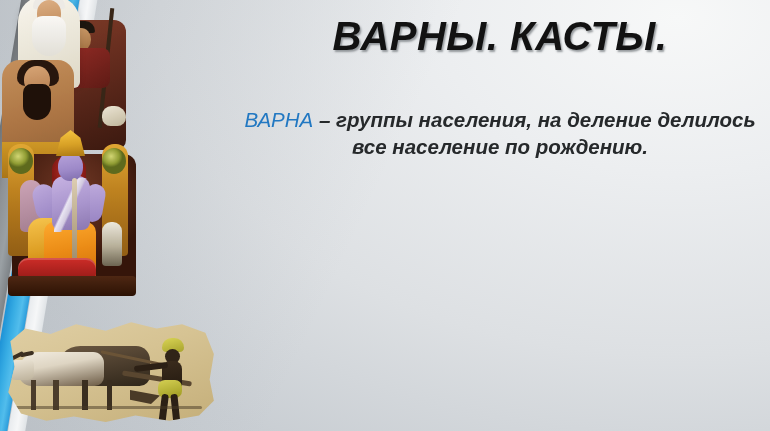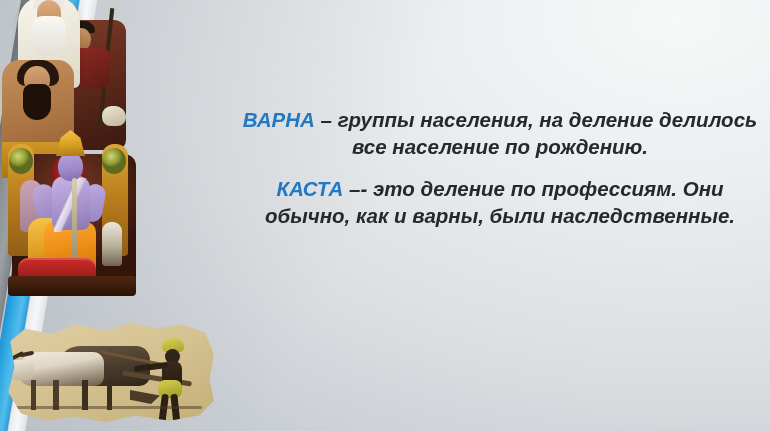--- a/index.html
+++ b/index.html
@@ -364,21 +364,21 @@
     font-size: 20.5px;
     line-height: 1.33;
     font-style: italic;
     font-weight: 600;
     color: #26292b;
     margin: 0 0 14px 0;
   }
   .para:last-child { margin-bottom: 0; }
   .kw {
     color: #2278c2;
-    font-weight: 700;
+    font-weight: 400;
     font-style: italic;
   }
 </style>
 </head>
 <body>
 
 <div class="slide">
 
   <div class="bg"></div>
   <div class="bg-veil"></div>
@@ -449,23 +449,21 @@
       <div class="farmer-head"></div>
       <div class="farmer-torso"></div>
       <div class="farmer-loin"></div>
       <div class="farmer-arm"></div>
       <div class="farmer-leg-a"></div>
       <div class="farmer-leg-b"></div>
     </div>
     <div class="ground"></div>
   </div>
 
+  <div class="title">ВАРНЫ. КАСТЫ.</div>
 
   <div class="body-block">
     <p class="para">
       <span class="kw">ВАРНА</span><span> – группы населения, на деление делилось все население по рождению.</span>
     </p>
-    <p class="para">
-      <span class="kw">КАСТА</span><span> –- это деление по профессиям. Они обычно, как и варны, были наследственные.</span>
-    </p>
   </div>
 
 </div>
 
 </body></html>

